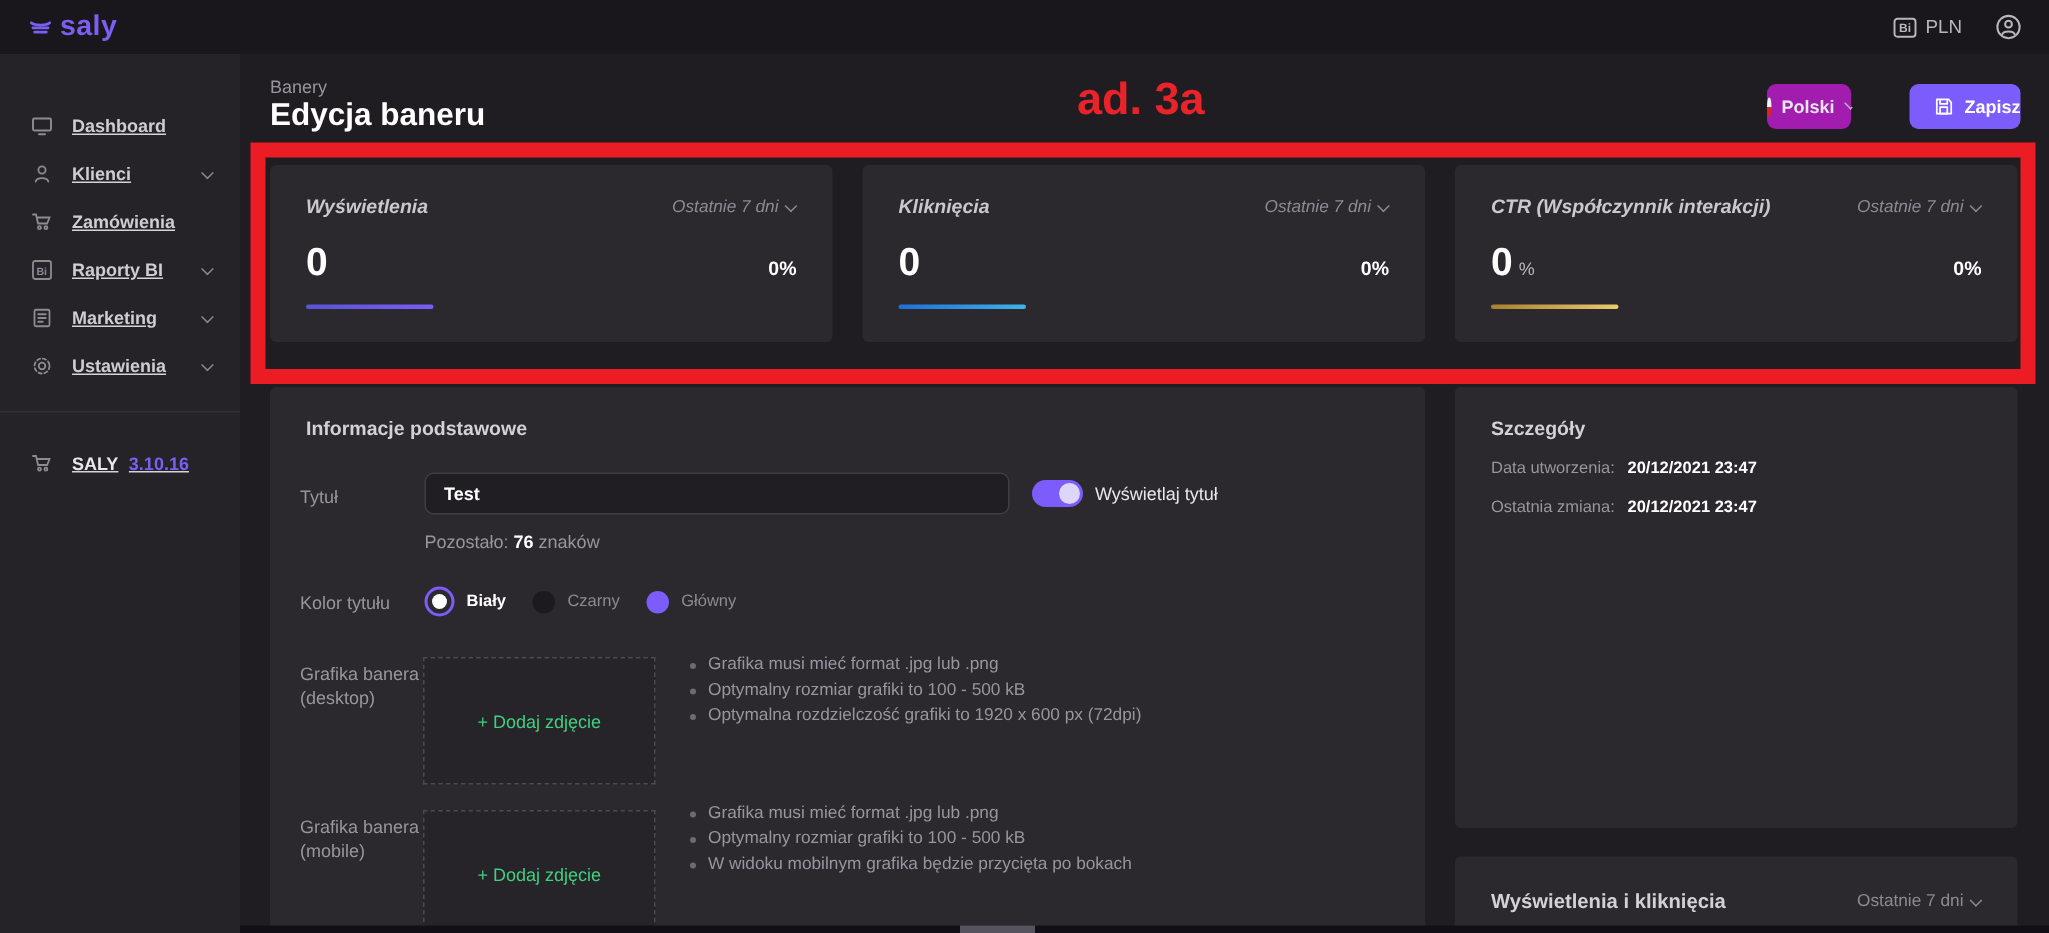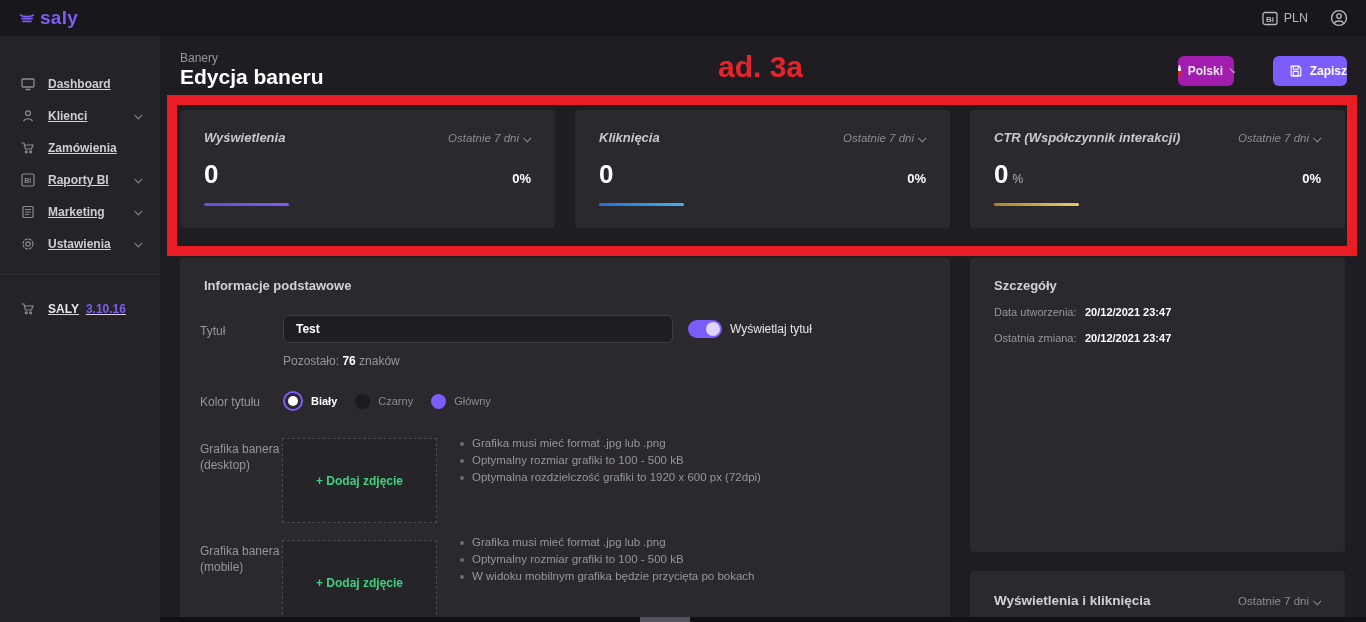--- a/index.html
+++ b/index.html
@@ -92,21 +92,21 @@
     background:#2b282e; display:flex; align-items:center; justify-content:center; cursor:pointer; }
   .radio-white .dot { width:10px; height:10px; border-radius:50%; background:#fff; }
   .radio-dark { width:15px; height:15px; border-radius:50%; background:#1c1a1f; cursor:pointer; }
   .radio-purple { width:15px; height:15px; border-radius:50%; background:#7c5cfa; cursor:pointer; }
   .radio-lbl-sel { font-size:11px; color:#fff; font-weight:bold; margin:0 18px 0 8px; }
   .radio-lbl { font-size:11px; color:#8d8a94; margin:0 18px 0 8px; }
 
   .upload-box { position:absolute; width:155px; height:85px; border:1px dashed #4c4953;
     background:#262329; display:flex; align-items:center; justify-content:center;
     cursor:pointer; }
-  .upload-box span { color:#3ed17e; font-size:12px; font-weight:bold; }
+  .upload-box span { color:#3ed17e; font-size:12px; font-weight:normal; }
   .rules { position:absolute; left:278px; width:470px; list-style:none; }
   .rules li { font-size:11.5px; color:#98959f; margin-bottom:5px; padding-left:14px; position:relative; }
   .rules li::before { content:""; position:absolute; left:2px; top:5px; width:4px; height:4px;
     border-radius:50%; background:#6d6a74; }
 
   .details-panel { left:810px; top:222px; width:375px; height:294px; }
   .details-panel .panel-title { position:absolute; left:24px; top:20px; }
   .d-row { position:absolute; left:24px; font-size:11px; color:#98959f; }
   .d-row b { position:absolute; left:91px; color:#fff; white-space:nowrap; }
 

